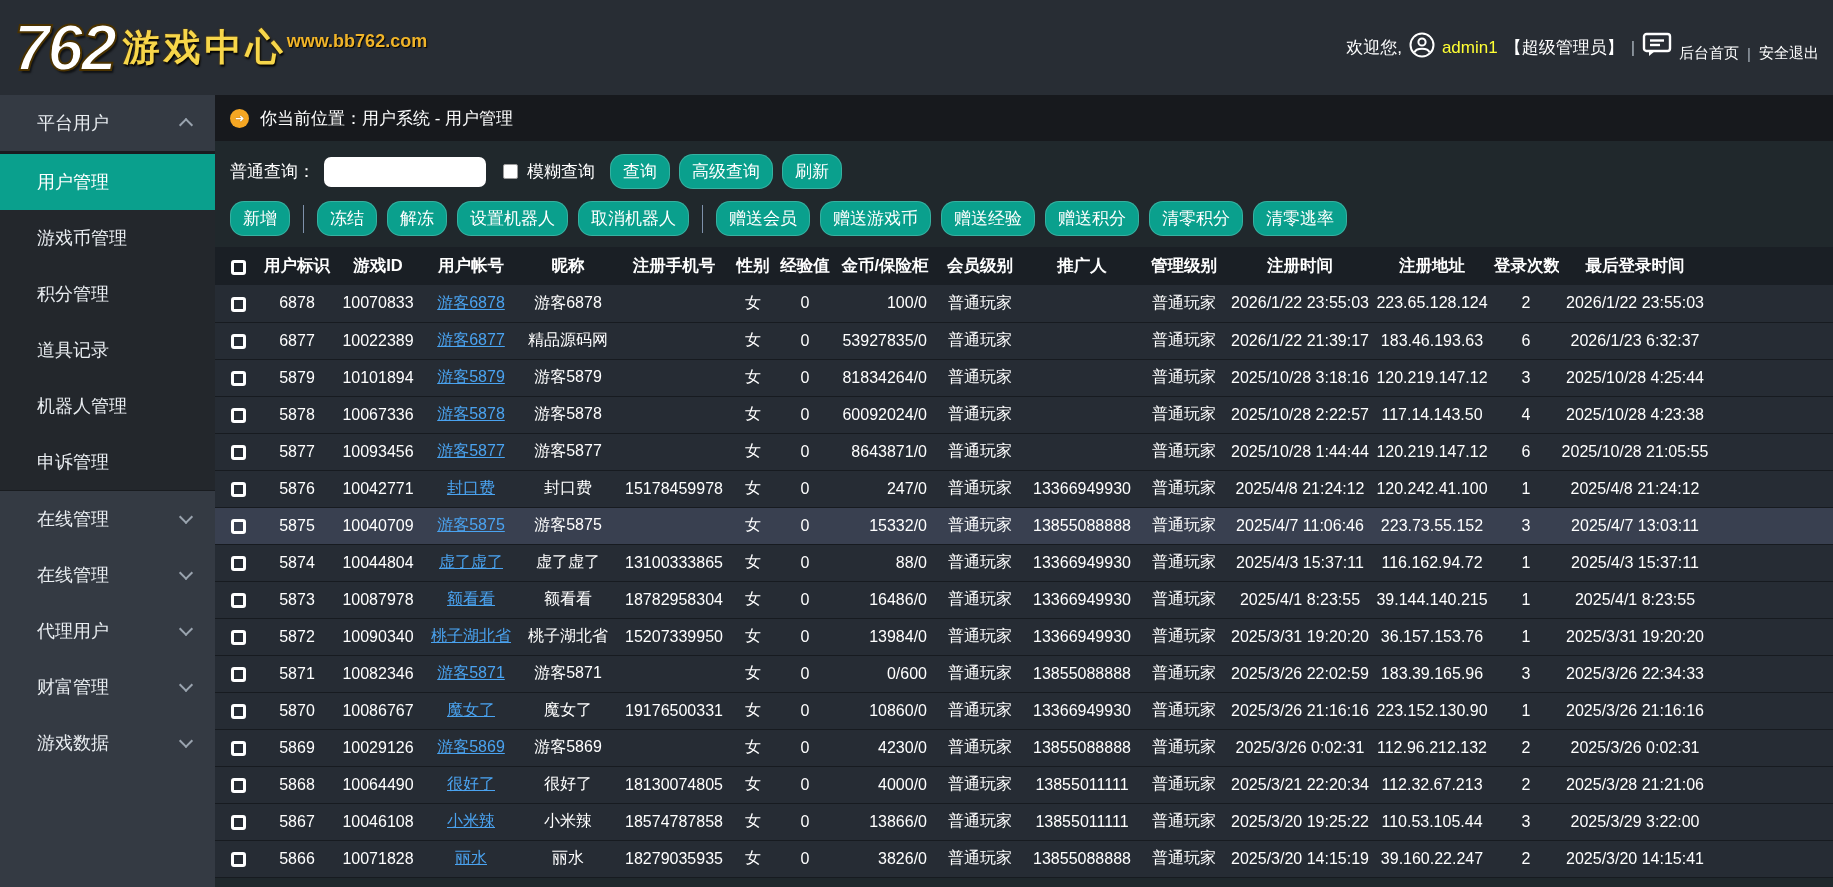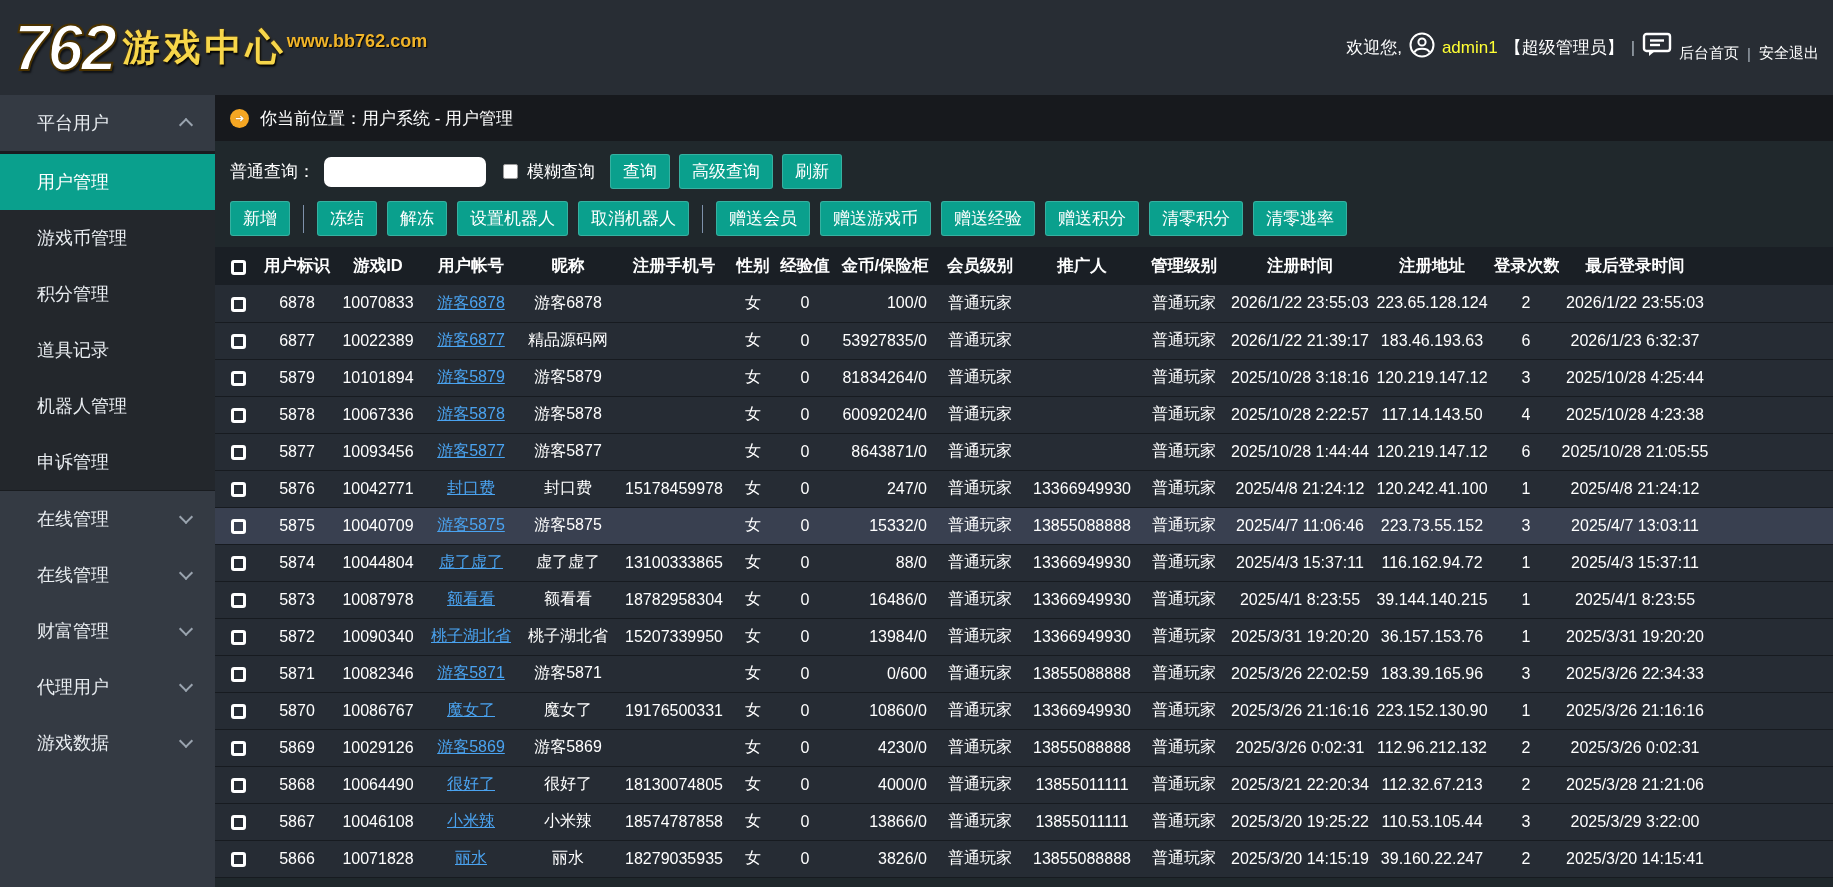--- a/index.html
+++ b/index.html
@@ -74,21 +74,21 @@
     text-shadow:0 0 1px #7a4a00;flex:0 0 auto;
   }
 
   .search-row{display:flex;align-items:center;padding:13px 0 9px 15px;gap:9px;color:#fff;font-size:17px;}
   .search-input{
     width:162px;height:30px;border:none;border-radius:7px;background:#fff;
     padding:0 10px;font-size:15px;outline:none;
   }
   .cbx-small{width:15px;height:15px;background:#fff;border:1px solid #9b9b9b;border-radius:2px;margin-left:8px;cursor:pointer;}
   .btn{
-    background:var(--accent);color:#fff;border:none;border-radius:3px;
+    background:var(--accent);color:#fff;border:none;border-radius:14px;
     font-size:17px;padding:6px 13px;cursor:pointer;white-space:nowrap;
     box-shadow:inset 0 0 0 1px rgba(255,255,255,.18);
     font-family:inherit;
   }
   .search-btns{display:flex;gap:9px;margin-left:6px;}
   .toolbar{display:flex;align-items:center;gap:10px;padding:3px 16px 11px 15px;}
   .vdiv{width:1px;height:28px;background:#9db4d6;opacity:.75;margin:0 3px;}
 
   
   table{width:100%;border-collapse:collapse;table-layout:fixed;}
@@ -154,22 +154,22 @@
     <div class="sub-wrap">
       <div class="side-item active"><span>用户管理</span></div>
       <div class="side-item"><span>游戏币管理</span></div>
       <div class="side-item"><span>积分管理</span></div>
       <div class="side-item"><span>道具记录</span></div>
       <div class="side-item"><span>机器人管理</span></div>
       <div class="side-item"><span>申诉管理</span></div>
     </div>
     <div class="side-item"><span>在线管理</span><i class="chev down"></i></div>
     <div class="side-item"><span>在线管理</span><i class="chev down"></i></div>
+    <div class="side-item"><span>代理用户</span><i class="chev down"></i></div>
     <div class="side-item"><span>财富管理</span><i class="chev down"></i></div>
-    <div class="side-item"><span>代理用户</span><i class="chev down"></i></div>
     <div class="side-item"><span>游戏数据</span><i class="chev down"></i></div>
   </div>
 
 <div class="main">
 
   <div class="crumb">
     <span class="crumb-icon">➜</span>
     <span>你当前位置：用户系统 - 用户管理</span>
   </div>
 

